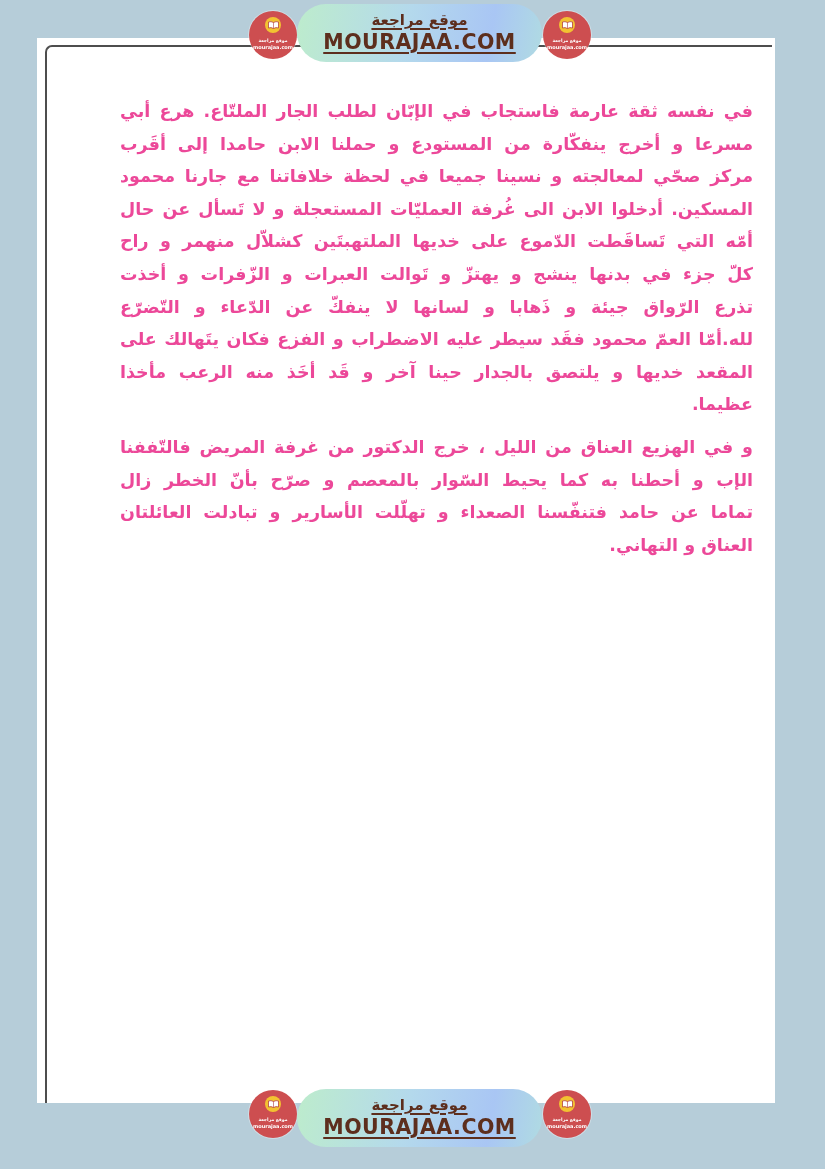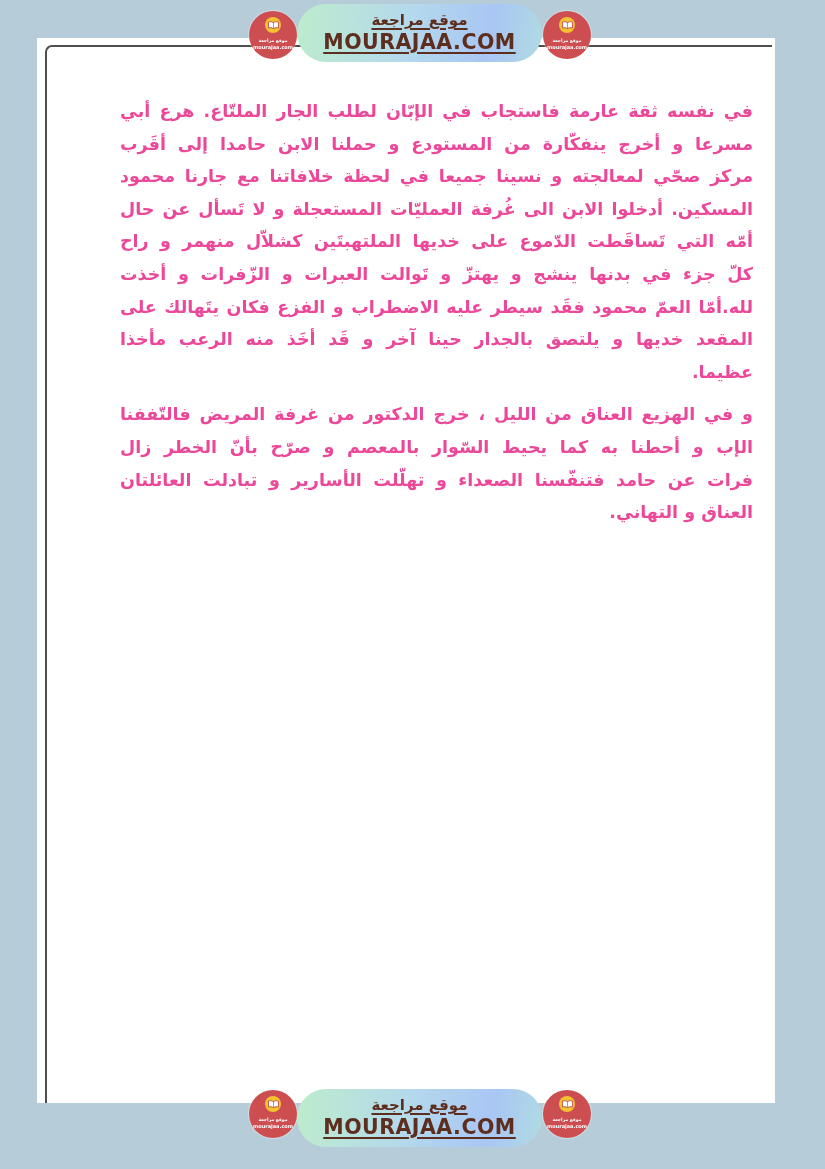--- a/index.html
+++ b/index.html
@@ -95,28 +95,29 @@
 <div class="page">
   <div class="frame"></div>
   <div class="doc-text">
     <div class="para1">
       <div class="line">في نفسه ثقة عارمة فاستجاب في الإبّان لطلب الجار الملتّاع. هرع أبي</div>
       <div class="line">مسرعا و أخرج ينفكّارة من المستودع و حملنا الابن حامدا إلى أقَرب</div>
       <div class="line">مركز صحّي لمعالجته و نسينا جميعا في لحظة خلافاتنا مع جارنا محمود</div>
       <div class="line">المسكين. أدخلوا الابن الى غُرفة العمليّات المستعجلة و لا تَسأل عن حال</div>
       <div class="line">أمّه التي تَساقَطت الدّموع على خديها الملتهبتَين كشلاّل منهمر و راح</div>
       <div class="line">كلّ جزء في بدنها ينشج و يهتزّ و تَوالت العبرات و الزّفرات و أخذت</div>
+      <div class="line">تذرع الرّواق جيئة و ذَهابا و لسانها لا ينفكّ عن الدّعاء و التّضرّع</div>
       <div class="line">لله.أمّا العمّ محمود فقَد سيطر عليه الاضطراب و الفزع فكان يتَهالك على</div>
       <div class="line">المقعد خديها و يلتصق بالجدار حينا آخر و قَد أخَذ منه الرعب مأخذا</div>
       <div class="line last">عظيما.</div>
     </div>
     <div class="para2">
       <div class="line">و في الهزيع العناق من الليل ، خرج الدكتور من غرفة المريض فالتّففنا</div>
       <div class="line">الإب و أحطنا به كما يحيط السّوار بالمعصم و صرّح بأنّ الخطر زال</div>
-      <div class="line">فرات عن حامد فتنفّسنا الصعداء و تهلّلت الأسارير و تبادلت العائلتان</div>
+      <div class="line">تماما عن حامد فتنفّسنا الصعداء و تهلّلت الأسارير و تبادلت العائلتان</div>
       <div class="line last">العناق و التهاني.</div>
     </div>
   </div>
 </div>
 
 <div class="banner banner-top">
   <div class="badge left">
     <div class="ycirc">
       <svg width="11" height="9" viewBox="0 0 22 18">
         <path d="M1 2 Q6 0 11 3 Q16 0 21 2 L21 14 Q16 12 11 15 Q6 12 1 14 Z" fill="#ffffff" stroke="#b03a3a" stroke-width="1.5"></path>

